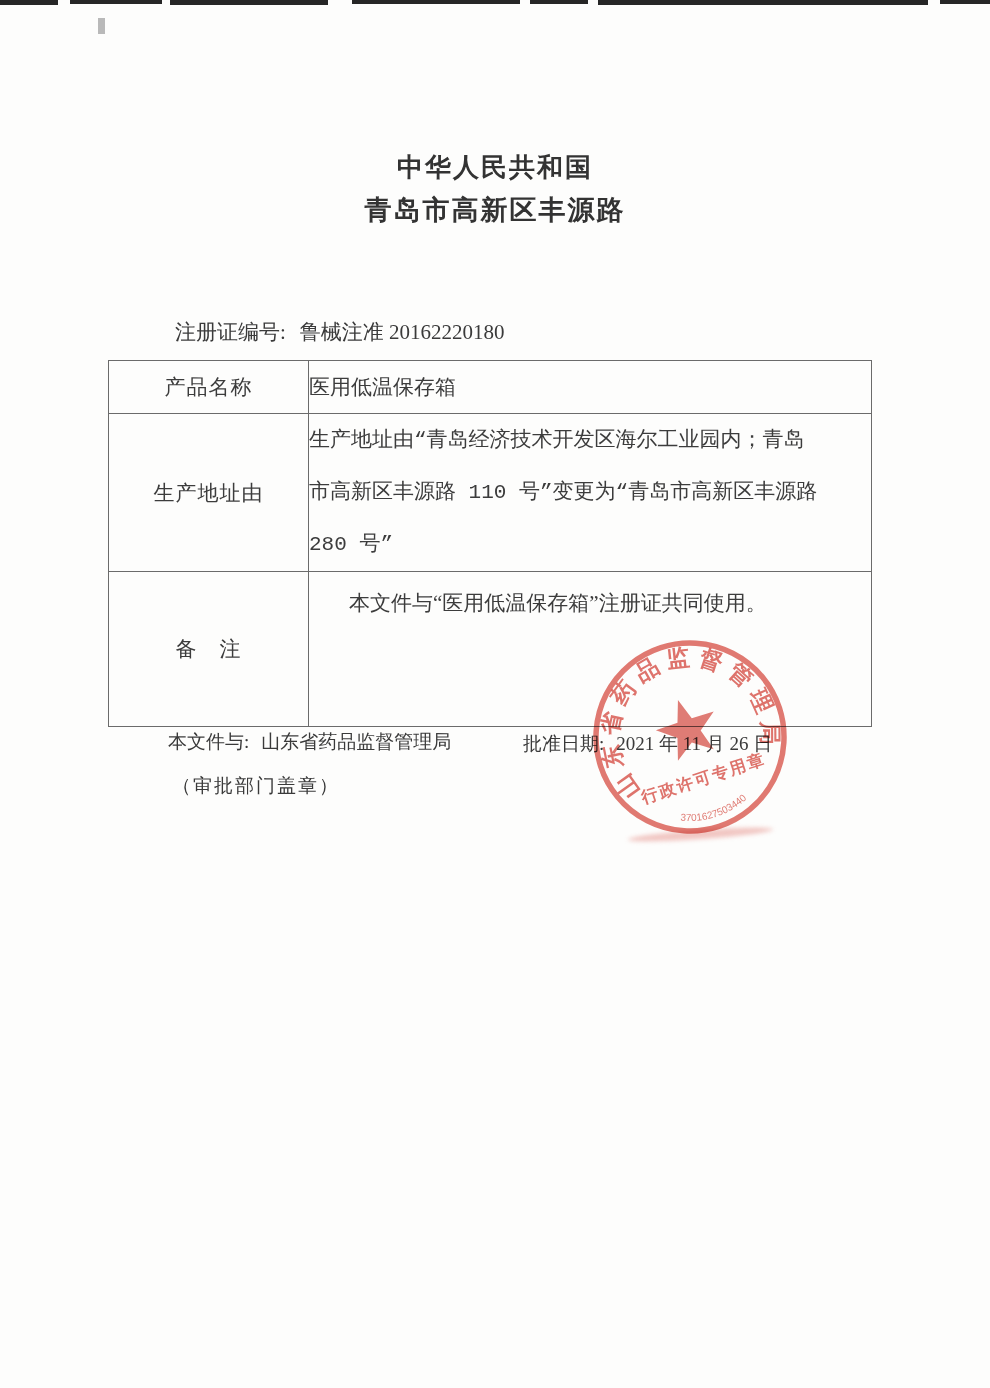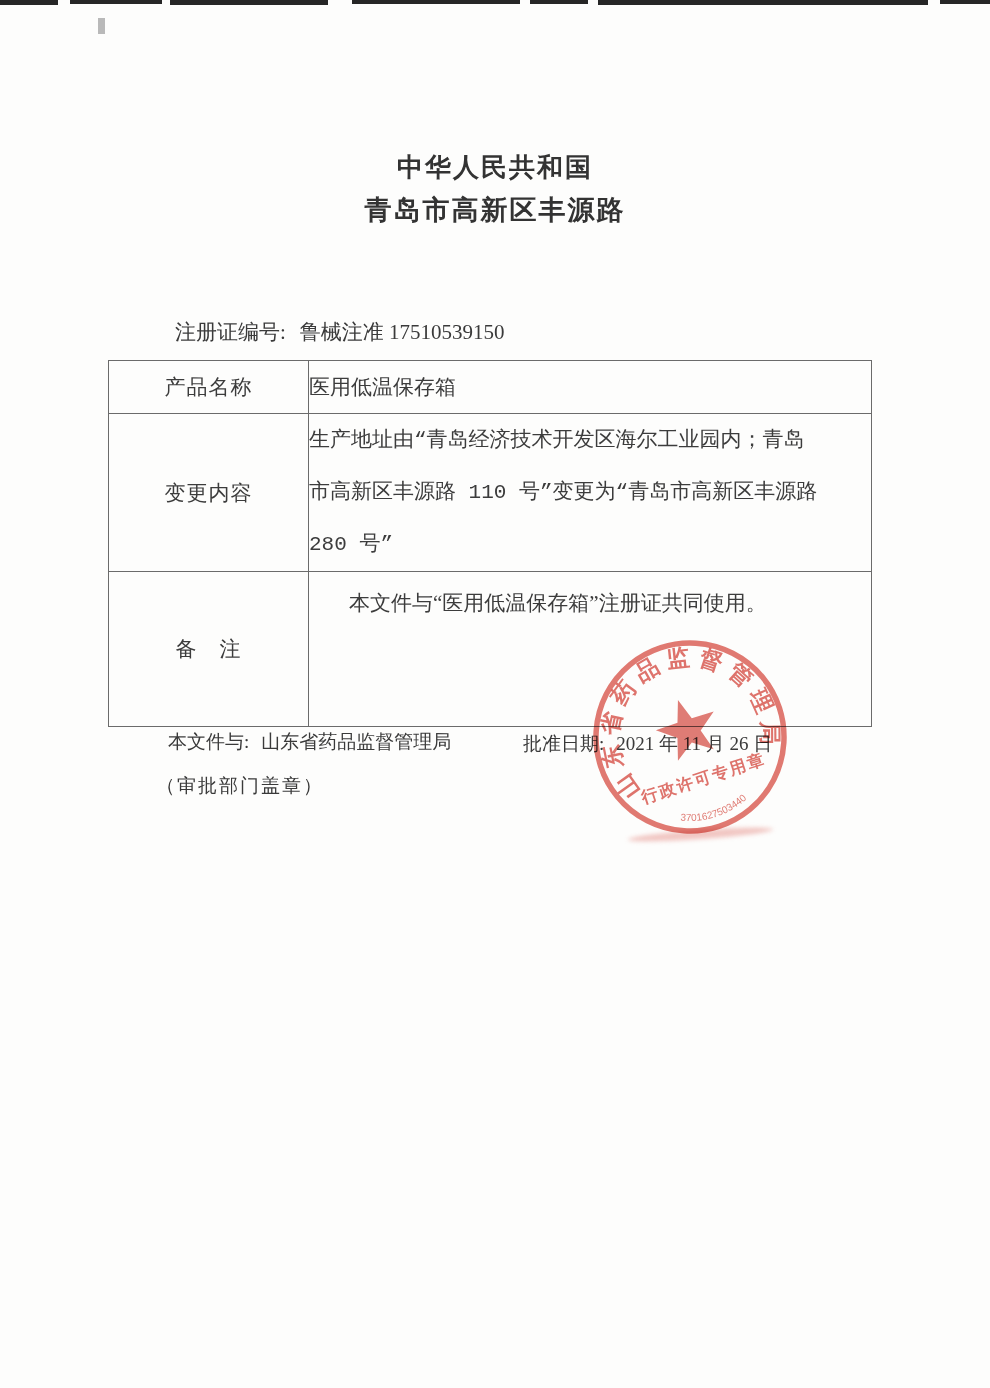--- a/index.html
+++ b/index.html
@@ -80,21 +80,21 @@
 
   .footer-left-1 {
     position: absolute;
     left: 168px; top: 729px;
     font-size: 19px;
     white-space: nowrap;
   }
   .footer-left-1 .dept-value { margin-left: 12px; }
   .footer-left-2 {
     position: absolute;
-    left: 156px; top: 773px;
+    left: 172px; top: 773px;
     font-size: 19px;
     letter-spacing: 2px;
     white-space: nowrap;
   }
   .footer-right {
     position: absolute;
     left: 523px; top: 731px;
     font-size: 19px;
     white-space: nowrap;
   }
@@ -130,33 +130,33 @@
   <div class="noise-seg" style="left:352px;top:0;width:168px;height:4px;"></div>
   <div class="noise-seg" style="left:530px;top:0;width:58px;height:4px;"></div>
   <div class="noise-seg" style="left:598px;top:0;width:330px;height:5px;"></div>
   <div class="noise-seg" style="left:940px;top:0;width:50px;height:4px;"></div>
   <div class="noise-tick"></div>
 
   <div class="title title-1">中华人民共和国</div>
   <div class="title title-2">青岛市高新区丰源路</div>
 
   <div class="reg-line">
-    <span>注册证编号:</span><span class="reg-value">鲁械注准 17510539150</span>
+    <span>注册证编号:</span><span class="reg-value">鲁械注准 20162220180</span>
   </div>
 
   <table class="doc-table">
     <tbody>
         <tr class="row-product">
       <td class="label-cell">产品名称</td>
       <td class="value-cell">
         <div class="value-line">医用低温保存箱</div>
       </td>
     </tr>
     <tr class="row-change">
-      <td class="label-cell">变更内容</td>
+      <td class="label-cell">生产地址由</td>
       <td class="value-cell">
         <div class="value-line">生产地址由“青岛经济技术开发区海尔工业园内；青岛</div>
         <div class="value-line">市高新区丰源路 110 号”变更为“青岛市高新区丰源路</div>
         <div class="value-line">280 号”</div>
       </td>
     </tr>
     <tr class="row-note">
       <td class="label-cell">备　注</td>
       <td class="value-cell">
         <div class="value-line">本文件与“医用低温保存箱”注册证共同使用。</div>

